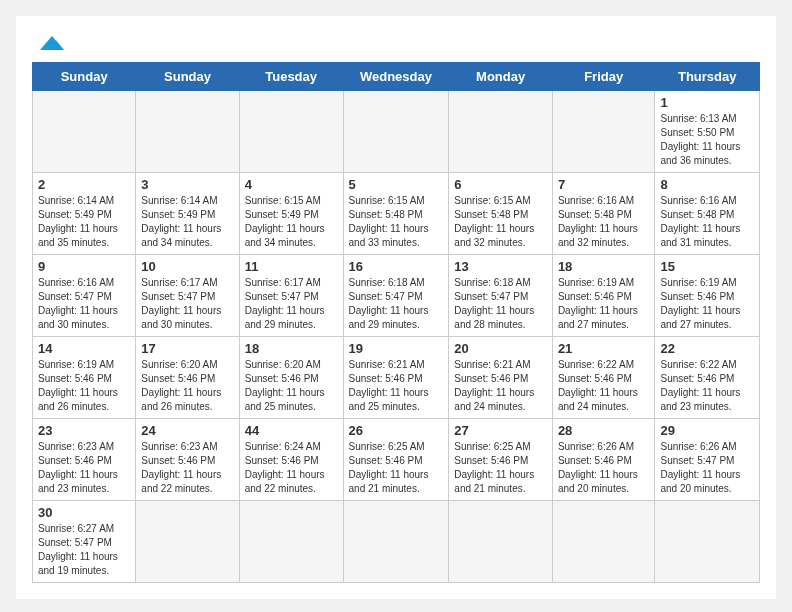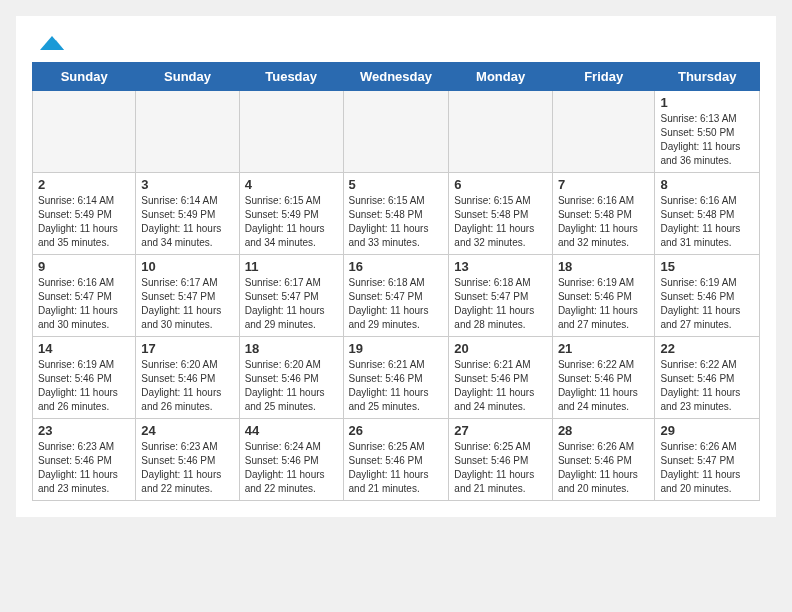--- a/index.html
+++ b/index.html
@@ -249,15 +249,27 @@
           </td>
           <td>
             <span class="day-number">28</span>
             <div class="day-info">Sunrise: 6:26 AM<br>Sunset: 5:46 PM<br>Daylight: 11 hours and 20 minutes.</div>
           </td>
           <td>
             <span class="day-number">29</span>
             <div class="day-info">Sunrise: 6:26 AM<br>Sunset: 5:47 PM<br>Daylight: 11 hours and 20 minutes.</div>
           </td>
         </tr>
+        <tr>
+          <td>
+            <span class="day-number">30</span>
+            <div class="day-info">Sunrise: 6:27 AM<br>Sunset: 5:47 PM<br>Daylight: 11 hours and 19 minutes.</div>
+          </td>
+          <td class="empty"></td>
+          <td class="empty"></td>
+          <td class="empty"></td>
+          <td class="empty"></td>
+          <td class="empty"></td>
+          <td class="empty"></td>
+        </tr>
       </tbody>
   </table>
 </div>
 
 </body></html>

